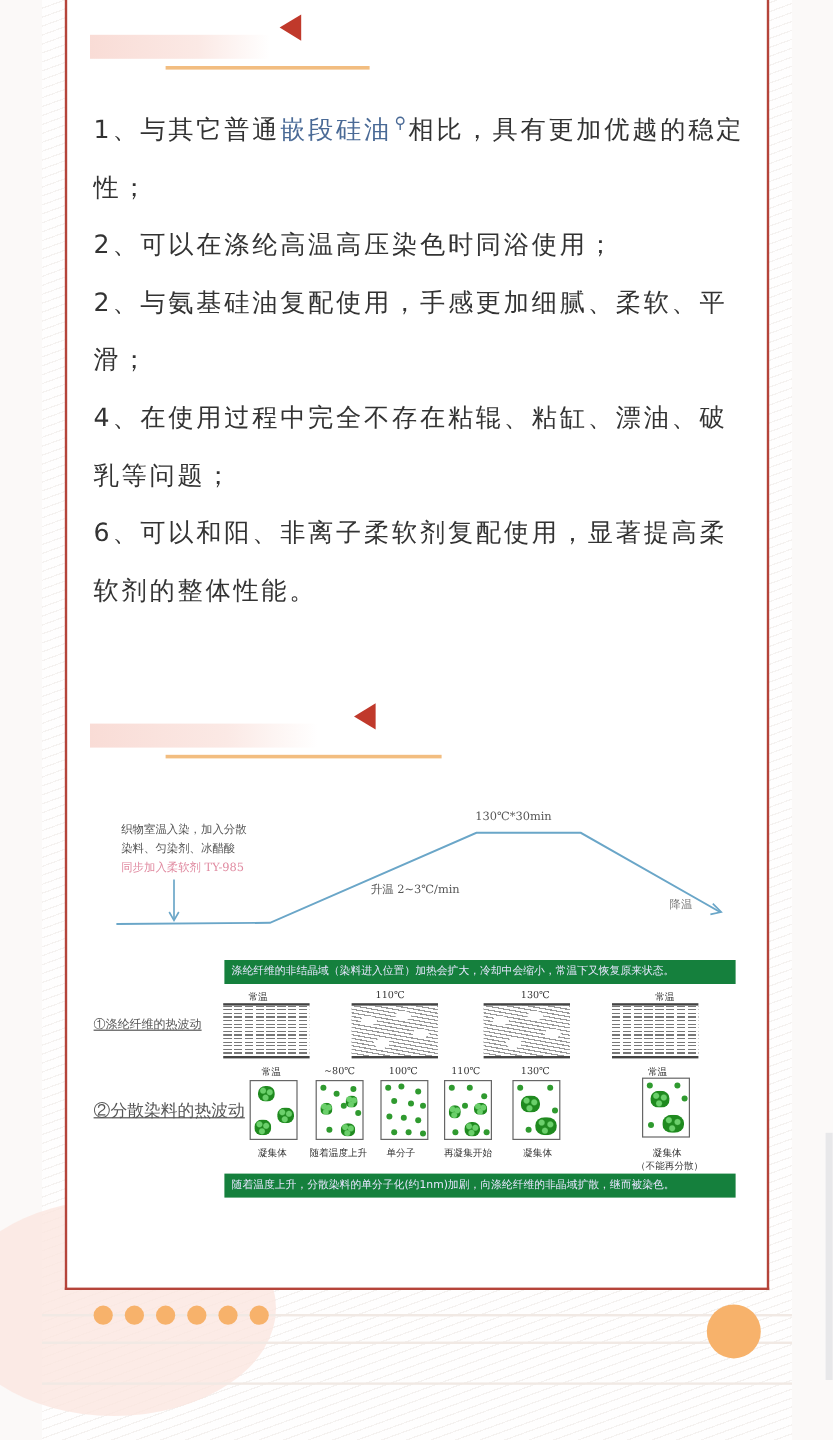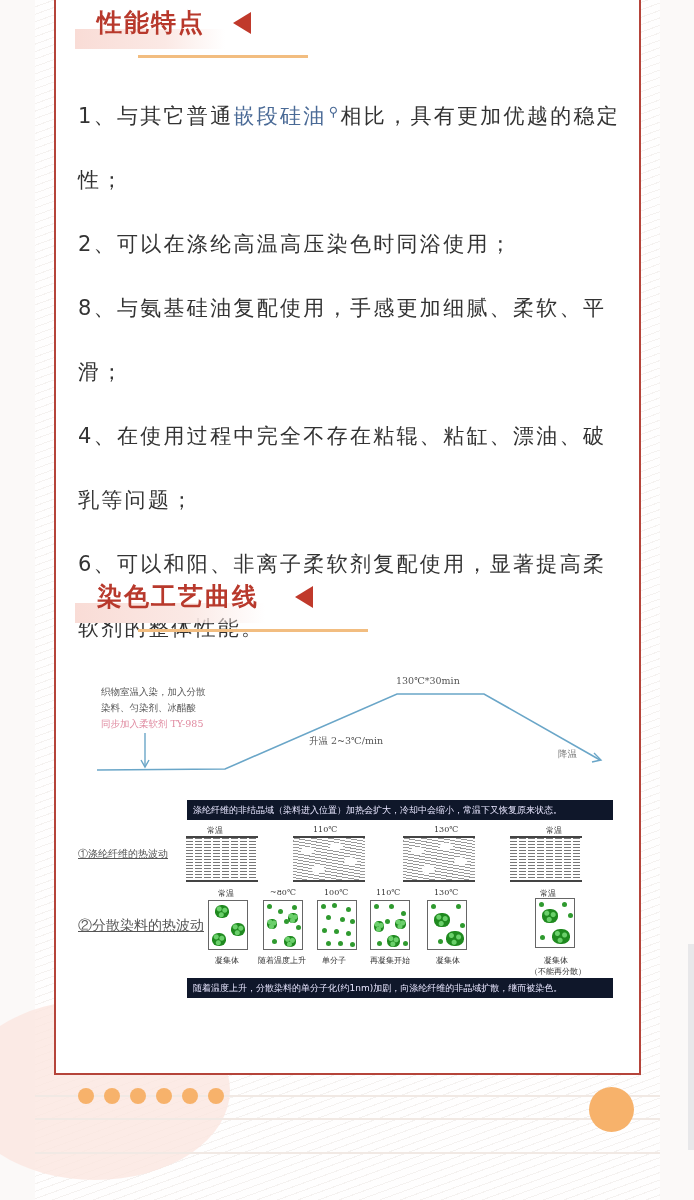--- a/index.html
+++ b/index.html
@@ -39,30 +39,30 @@
     position: absolute; top: 10px; width: 0; height: 0;
     border-top: 11px solid transparent; border-bottom: 11px solid transparent;
     border-right: 18px solid #c0392b;
   }
   .section-head .orange-line {
     position: absolute; top: 53px; height: 3px; background: #f2bd80;
   }
 
   .features { position: absolute; left: 78px; top: 84px; width: 545px; }
   .feature {
-    font-size: 21px; line-height: 64px; color: #333333; letter-spacing: 2.3px;
+    font-size: 21px; line-height: 48px; color: #333333; letter-spacing: 2.3px;
   }
   .feature .link { color: #4a6a96; }
   .feature .search-glyph {
     display: inline-block; font-size: 13px; color: #4a6a96;
     vertical-align: top; margin-top: -4px; margin-left: 2px;
   }
   .d-text { position: absolute; font-family: "DejaVu Serif", "Liberation Serif", serif; color: #555; white-space: nowrap; }
   .banner {
-    position: absolute; background: #0f172a; color: #e8e6ff; font-size: 9px;
+    position: absolute; background: #15803d; color: #e8e6ff; font-size: 9px;
     padding: 0 6px; line-height: 20px; white-space: nowrap; overflow: hidden;
   }
   .fiber-box {
     position: absolute; width: 72px; height: 46px; border-top: 2px solid #444; border-bottom: 2px solid #444;
     background: repeating-linear-gradient(0deg, #fff 0 2px, #888 2px 3px);
   }
   .fiber-box.striped {
     background:
       repeating-linear-gradient(90deg, rgba(255,255,255,0) 0 7px, #fff 7px 9px),
       repeating-linear-gradient(0deg, #fff 0 2px, #777 2px 3px);
@@ -99,38 +99,36 @@
 <div class="bg-circle"></div>
 <div class="bg-grid-line" style="left:35px;top:1095px;width:625px;height:2px;"></div>
 <div class="bg-grid-line" style="left:35px;top:1118px;width:625px;height:2px;"></div>
 <div class="bg-grid-line" style="left:35px;top:1152px;width:625px;height:2px;"></div>
 <div class="right-panel"></div>
 
 <div class="card"></div>
 
 <div class="section-head" style="top:2px;width:260px;">
   <div class="pink-bar" style="width:150px;"></div>
-  <div class="title">性能特点</div>
   <div class="tri" style="left:158px;"></div>
   <div class="orange-line" style="left:63px;width:170px;"></div>
 </div>
 
 <div class="features">
   <p class="feature">
     <span>1、与其它普通</span><span class="link">嵌段硅油</span><span class="search-glyph">⚲</span><span>相比，具有更加优越的稳定性；</span>
   </p>
   <p class="feature">2、可以在涤纶高温高压染色时同浴使用；</p>
-  <p class="feature">8、与氨基硅油复配使用，手感更加细腻、柔软、平滑；</p>
+  <p class="feature">2、与氨基硅油复配使用，手感更加细腻、柔软、平滑；</p>
   <p class="feature">4、在使用过程中完全不存在粘辊、粘缸、漂油、破乳等问题；</p>
   <p class="feature">6、可以和阳、非离子柔软剂复配使用，显著提高柔软剂的整体性能。</p>
 </div>
 
 <div class="section-head" style="top:576px;width:300px;">
   <div class="pink-bar" style="width:190px;"></div>
-  <div class="title">染色工艺曲线</div>
   <div class="tri" style="left:220px;"></div>
   <div class="orange-line" style="left:63px;width:230px;"></div>
 </div>
 
 <svg style="position:absolute;left:0;top:0;" width="694" height="800">
   <polyline points="97,770 225,769 397,694 484,694 600,760" fill="none" stroke="#6aa6c8" stroke-width="1.6"></polyline>
   <polyline points="594,753 601,760 592,762" fill="none" stroke="#6aa6c8" stroke-width="1.4"></polyline>
   <line x1="145" y1="733" x2="145" y2="766" stroke="#6aa6c8" stroke-width="1.4"></line>
   <polyline points="141,760 145,767 149,760" fill="none" stroke="#6aa6c8" stroke-width="1.4"></polyline>
 </svg>

